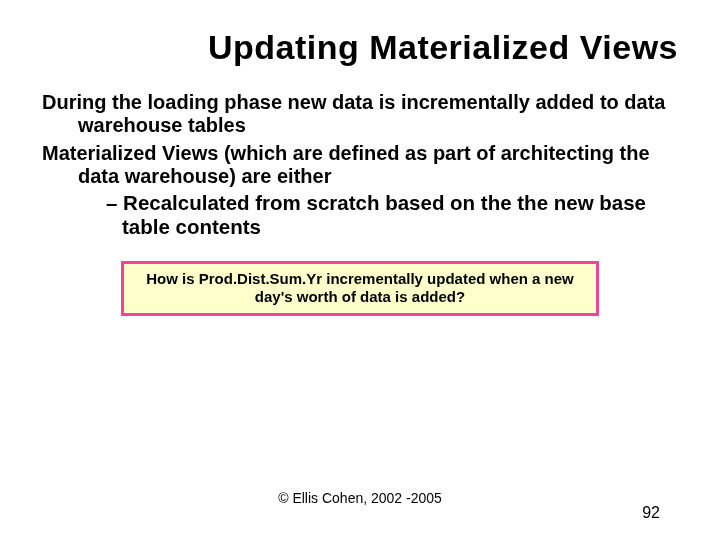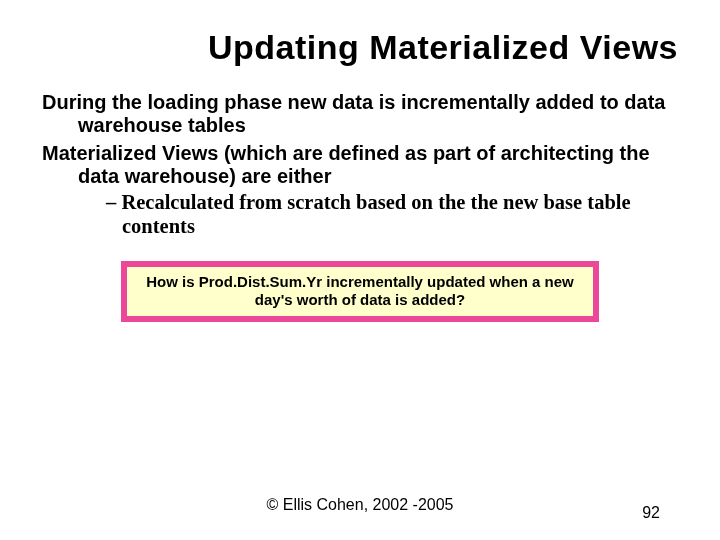--- a/index.html
+++ b/index.html
@@ -39,65 +39,64 @@
     }
     .para1 {
       margin-bottom: 4px;
     }
     .para2 {
       margin-bottom: 2px;
     }
     .bullet-list {
       padding-left: 64px;
       margin-bottom: 22px;
-      font-family: Liberation Serif, serif;
     }
     .bullet-item {
       font-size: 20.5px;
       font-weight: bold;
       color: #000;
       line-height: 1.17;
       position: relative;
       margin-bottom: 4px;
       padding-left: 16px;
       text-indent: -16px;
     }
     .bullet-item::before {
       content: "– ";
       font-weight: bold;
     }
     .callout {
       background: #ffffcc;
-      border: 6px solid #ec4899;
+      border: 3px solid #ec4899;
       width: 478px;
       margin: 0 auto 0 auto;
       padding: 6px 12px;
       text-align: center;
     }
     .callout-text {
       font-size: 15px;
       font-weight: bold;
       color: #000;
       line-height: 1.25;
     }
     .footer {
       position: absolute;
       bottom: 18px;
       left: 0;
       width: 100%;
       padding: 0 60px;
     }
     .copyright {
-      font-size: 16px;
+      font-size: 14px;
       color: #000;
       text-align: right;
       position: absolute;
       left: 50%;
       transform: translateX(-50%);
-      bottom: 8px;
+      bottom: 16px;
     }
     .page-num {
       font-size: 16px;
       color: #000000;
       position: absolute;
       right: 60px;
       bottom: 0;
     }
     .hang {
       padding-left: 36px;

